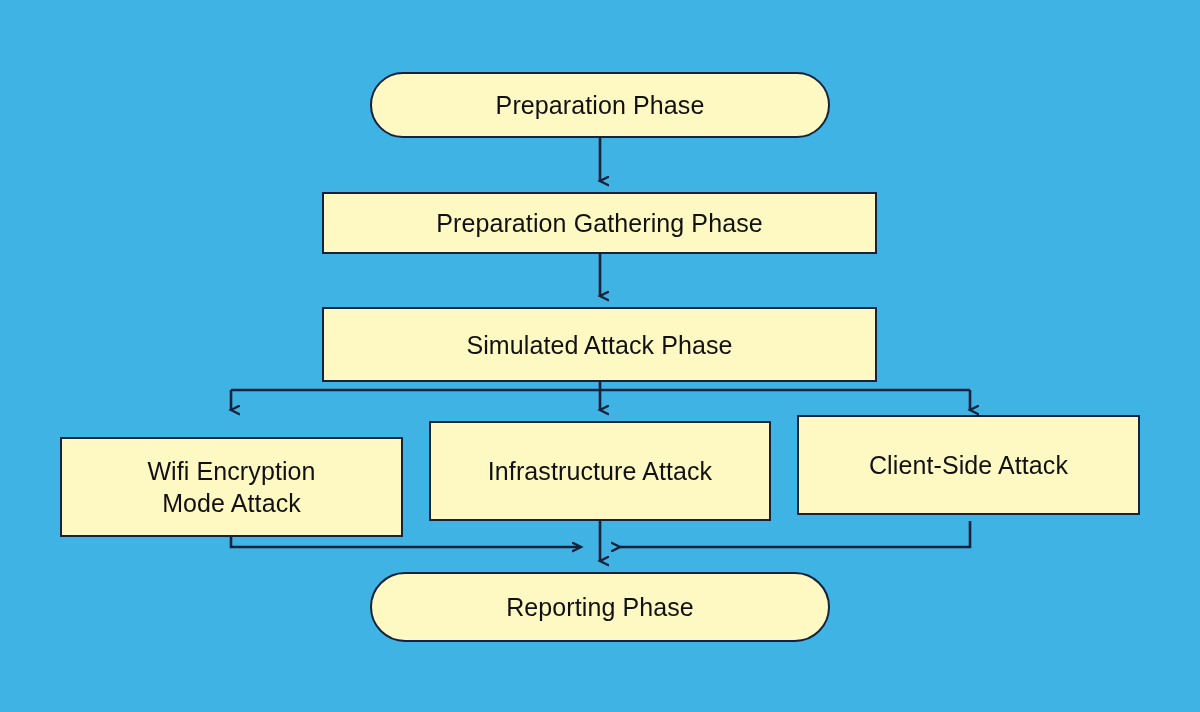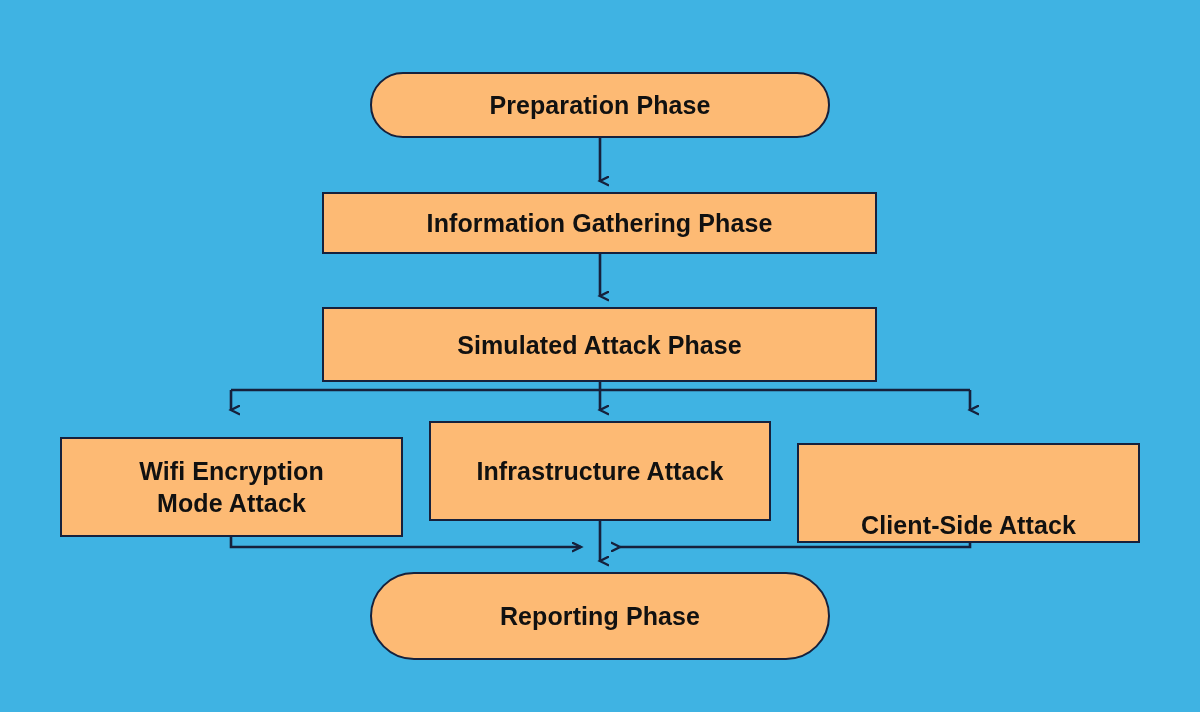--- a/index.html
+++ b/index.html
@@ -23,30 +23,30 @@
     position: absolute;
     top: 0;
     left: 0;
     width: 1200px;
     height: 712px;
     pointer-events: none;
   }
   .node {
     position: absolute;
     box-sizing: border-box;
-    background: #fdba74;
+    background: #fef9c3;
     border: 2px solid #16213c;
     display: flex;
     align-items: center;
     justify-content: center;
     text-align: center;
     color: #111111;
     font-family: "Liberation Sans", sans-serif;
     font-size: 25px;
-    font-weight: 700;
+    font-weight: 400;
     line-height: 1.28;
     letter-spacing: 0.1px;
     z-index: 2;
   }
   .node.pill {
     border-radius: 999px;
   }
   .node.rect {
     border-radius: 0;
   }
@@ -55,22 +55,22 @@
     padding: 0 14px;
     white-space: pre-line;
   }
 
   
   #node-preparation      { left: 370px; top: 72px;  width: 460px; height: 66px; }
   #node-information      { left: 322px; top: 192px; width: 555px; height: 62px; }
   #node-simulated        { left: 322px; top: 307px; width: 555px; height: 75px; }
   #node-wifi-encryption  { left: 60px;  top: 437px; width: 343px; height: 100px; }
   #node-infrastructure   { left: 429px; top: 421px; width: 342px; height: 100px; }
-  #node-client-side      { left: 797px; top: 443px; width: 343px; height: 100px; align-items: flex-end; }
-  #node-reporting        { left: 370px; top: 572px; width: 460px; height: 88px; }
+  #node-client-side      { left: 797px; top: 415px; width: 343px; height: 100px; }
+  #node-reporting        { left: 370px; top: 572px; width: 460px; height: 70px; }
 </style>
 </head>
 <body>
 
 <div id="flow-canvas">
 
   <svg id="connectors" viewBox="0 0 1200 712" width="1200" height="712" aria-hidden="true">
     <defs>
       <marker id="arrow-down" markerWidth="12" markerHeight="12" refX="5" refY="9" orient="auto" markerUnits="userSpaceOnUse">
         <path d="M1,1 L5,9 L9,1" fill="none" stroke="#16213c" stroke-width="2.4" stroke-linecap="square" stroke-linejoin="miter"></path>
@@ -102,21 +102,21 @@
 
       <line x1="600" y1="521" x2="600" y2="561" marker-end="url(#arrow-down)"></line>
     </g>
   </svg>
 
   <div class="node pill" id="node-preparation">
     <span class="node-label">Preparation Phase</span>
   </div>
 
   <div class="node rect" id="node-information">
-    <span class="node-label">Information Gathering Phase</span>
+    <span class="node-label">Preparation Gathering Phase</span>
   </div>
 
   <div class="node rect" id="node-simulated">
     <span class="node-label">Simulated Attack Phase</span>
   </div>
 
   <div class="node rect" id="node-wifi-encryption">
     <span class="node-label">Wifi Encryption
 Mode Attack</span>
   </div>

